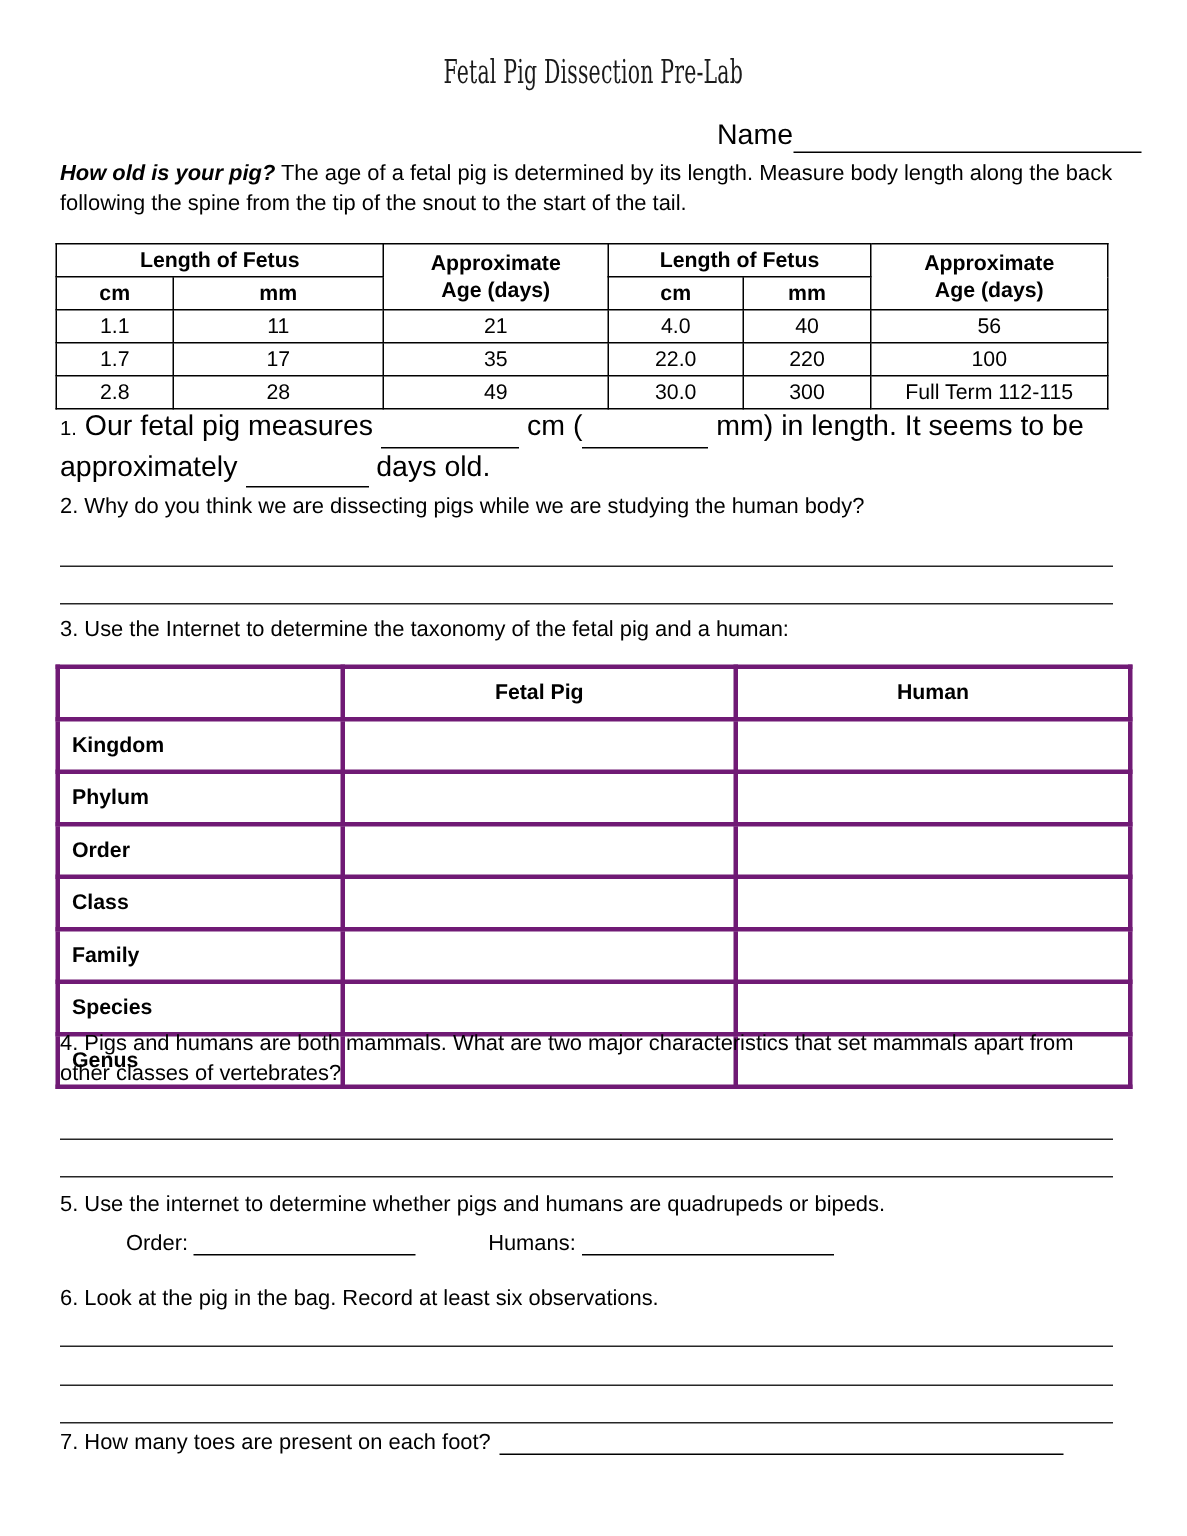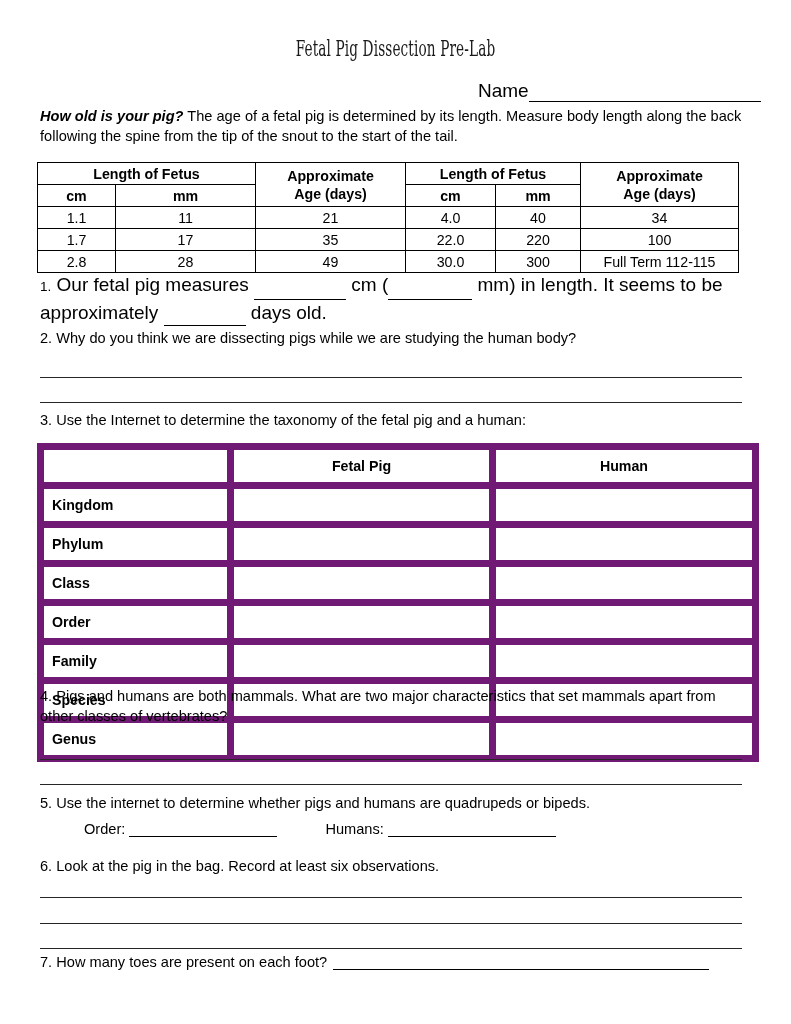--- a/index.html
+++ b/index.html
@@ -153,21 +153,21 @@
   
   .tax-table {
     position: absolute;
     top: 443px;
     left: 37px;
     width: 715px;
     border-collapse: collapse;
     table-layout: fixed;
   }
   .tax-table td, .tax-table th {
-    border: 7px solid #701a75;
+    border: 3px solid #701a75;
     font-size: 14.2px;
     height: 28px;
     padding: 2px 8px;
   }
   .tax-table th {
     text-align: center;
     font-weight: bold;
   }
   .tax-table td.rowlabel {
     font-weight: bold;
@@ -261,21 +261,21 @@
         <th>mm</th>
         <th>cm</th>
         <th>mm</th>
       </tr>
       <tr>
         <td>1.1</td>
         <td>11</td>
         <td>21</td>
         <td>4.0</td>
         <td>40</td>
-        <td>34</td>
+        <td>56</td>
       </tr>
       <tr>
         <td>1.7</td>
         <td>17</td>
         <td>35</td>
         <td>22.0</td>
         <td>220</td>
         <td>100</td>
       </tr>
       <tr>
@@ -321,26 +321,26 @@
         <td class="rowlabel">Kingdom</td>
         <td></td>
         <td></td>
       </tr>
       <tr>
         <td class="rowlabel">Phylum</td>
         <td></td>
         <td></td>
       </tr>
       <tr>
+        <td class="rowlabel">Order</td>
+        <td></td>
+        <td></td>
+      </tr>
+      <tr>
         <td class="rowlabel">Class</td>
-        <td></td>
-        <td></td>
-      </tr>
-      <tr>
-        <td class="rowlabel">Order</td>
         <td></td>
         <td></td>
       </tr>
       <tr>
         <td class="rowlabel">Family</td>
         <td></td>
         <td></td>
       </tr>
       <tr>
         <td class="rowlabel">Species</td>

